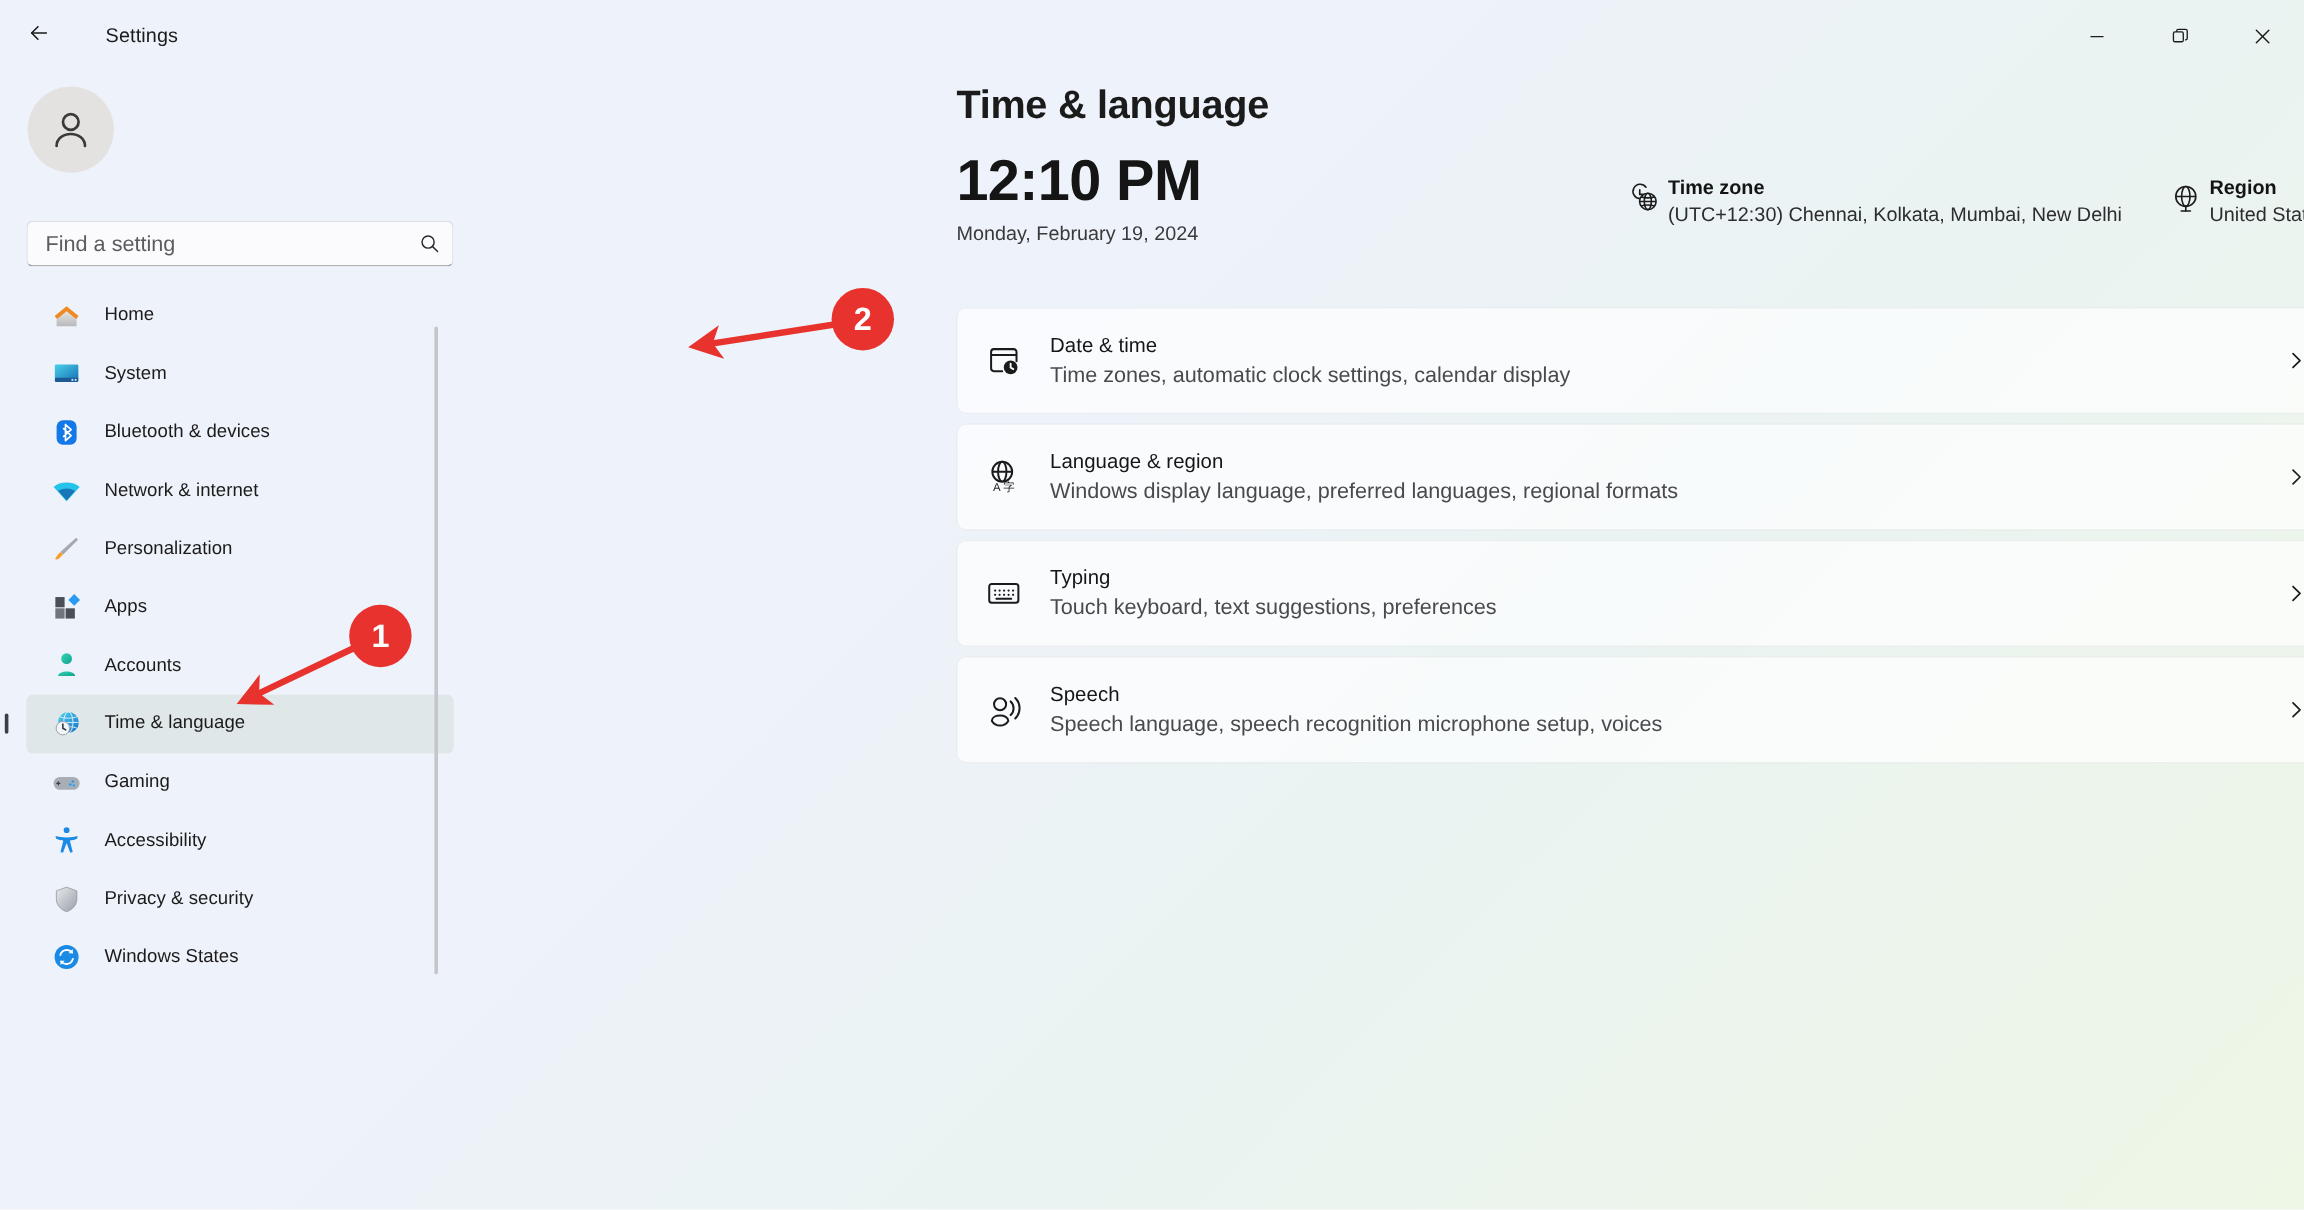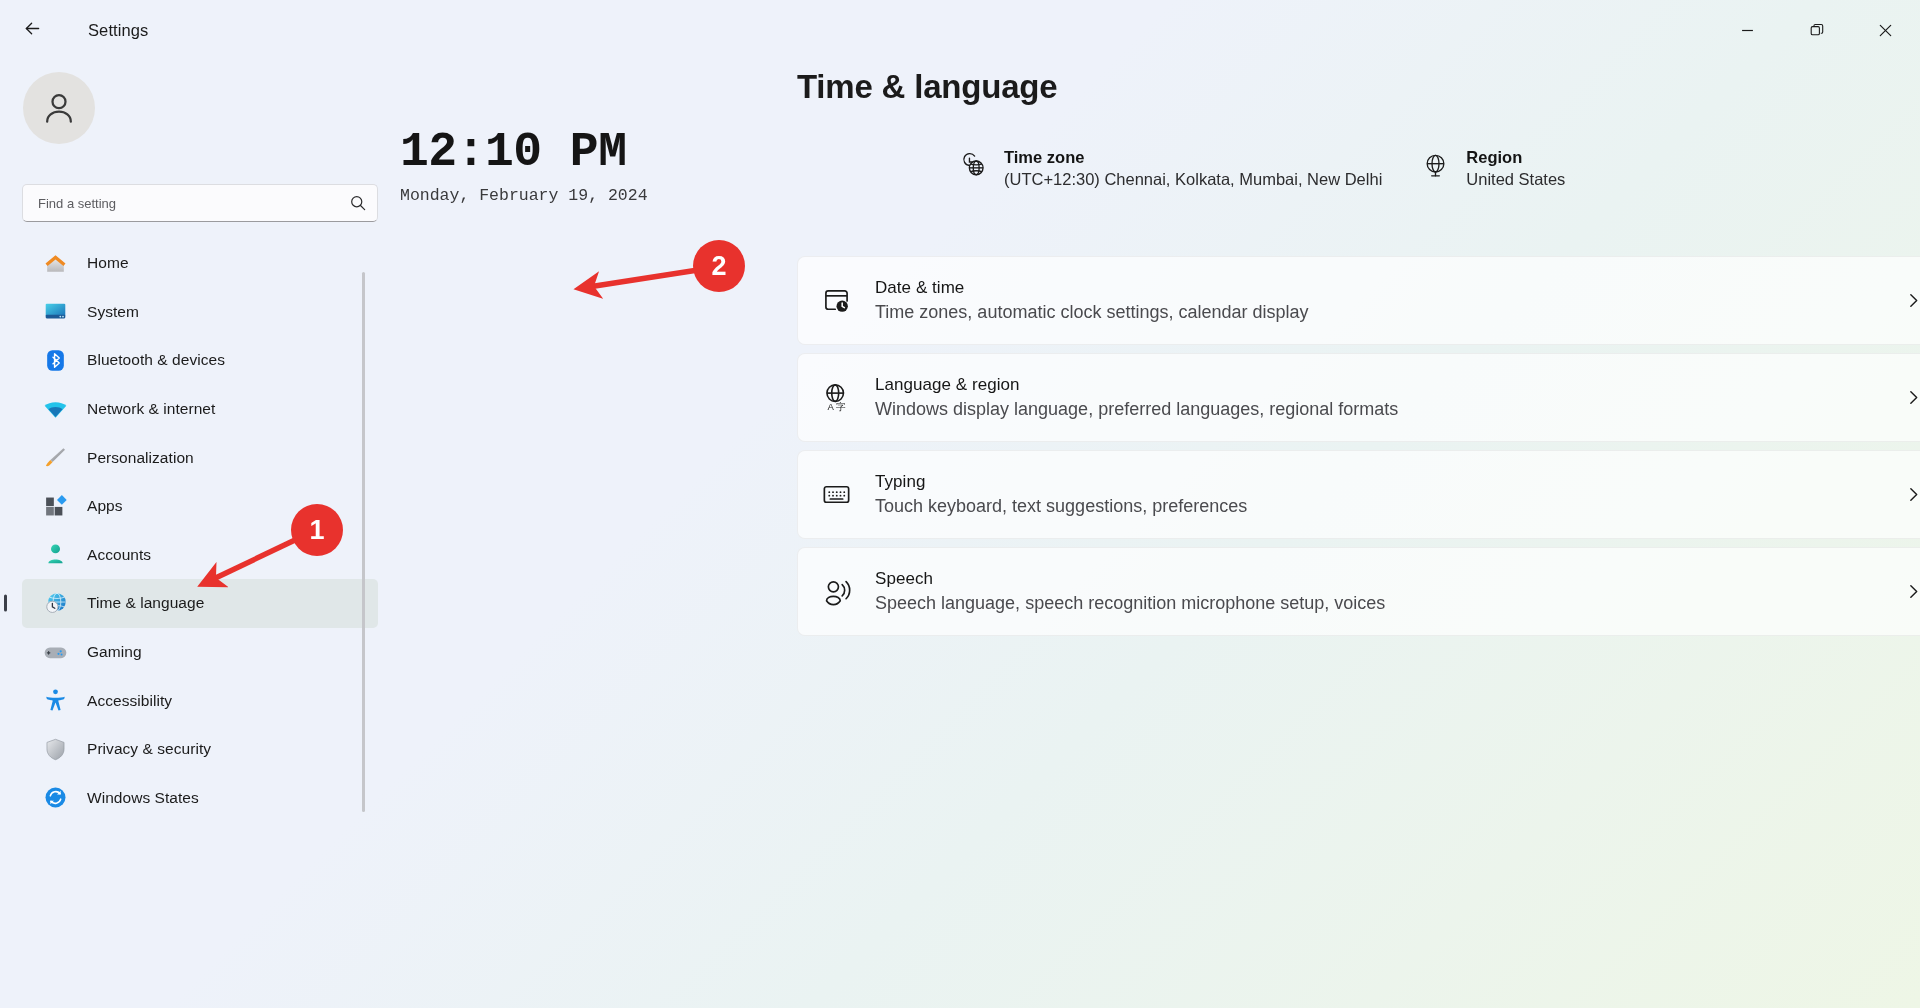--- a/index.html
+++ b/index.html
@@ -76,21 +76,21 @@
     align-items: center;
     padding: 0 10px 0 15px;
     cursor: text;
   }
   .search-wrap input {
     flex: 1;
     border: none;
     outline: none;
     background: transparent;
     font-family: "Liberation Sans", sans-serif;
-    font-size: 13px;
+    font-size: 18px;
     color: #1b1b1b;
   }
   .search-wrap input::placeholder { color: #5c5c60; }
   .search-ico { margin-left: 6px; display: flex; }
 
   .navlist {
     margin-top: 17px;
     position: relative;
     height: 660px;
   }
@@ -149,37 +149,37 @@
     letter-spacing: -.2px;
     color: #1b1b1b;
     margin-left: 397px;
   }
   .summary {
     margin-top: 22px;
     display: flex;
     align-items: flex-start;
     height: 100px;
   }
-  .clock-block { width: 560px; font-family: Liberation Mono, monospace; }
+  .clock-block { margin-left: 397px; width: 560px; }
   .big-time {
     font-size: 48px;
     font-weight: bold;
     letter-spacing: -0.5px;
     line-height: 1.02;
     color: #151515;
   }
   .date-line {
     margin-top: 9px;
     font-size: 16.5px;
     color: #3a3a3c;
   }
   .info-col {
     display: flex;
     align-items: flex-start;
-    gap: 17px;
+    gap: 6px;
     margin-top: 20px;
   }
   .info-col.tz { margin-left: 0px; }
   .info-col.region { margin-left: 40px; }
   .info-ico { margin-top: 4px; }
   .info-title {
     font-size: 16.5px;
     font-weight: bold;
     color: #141414;
     letter-spacing: 0px;

